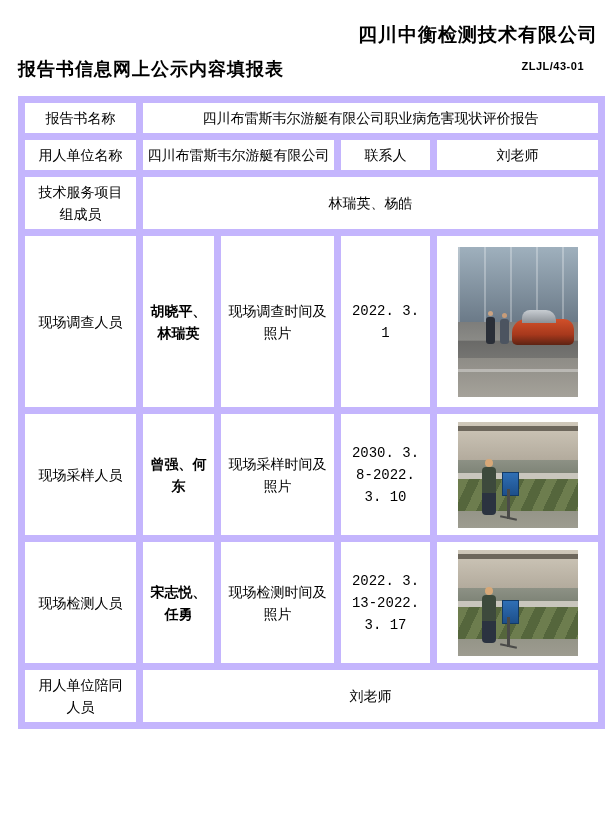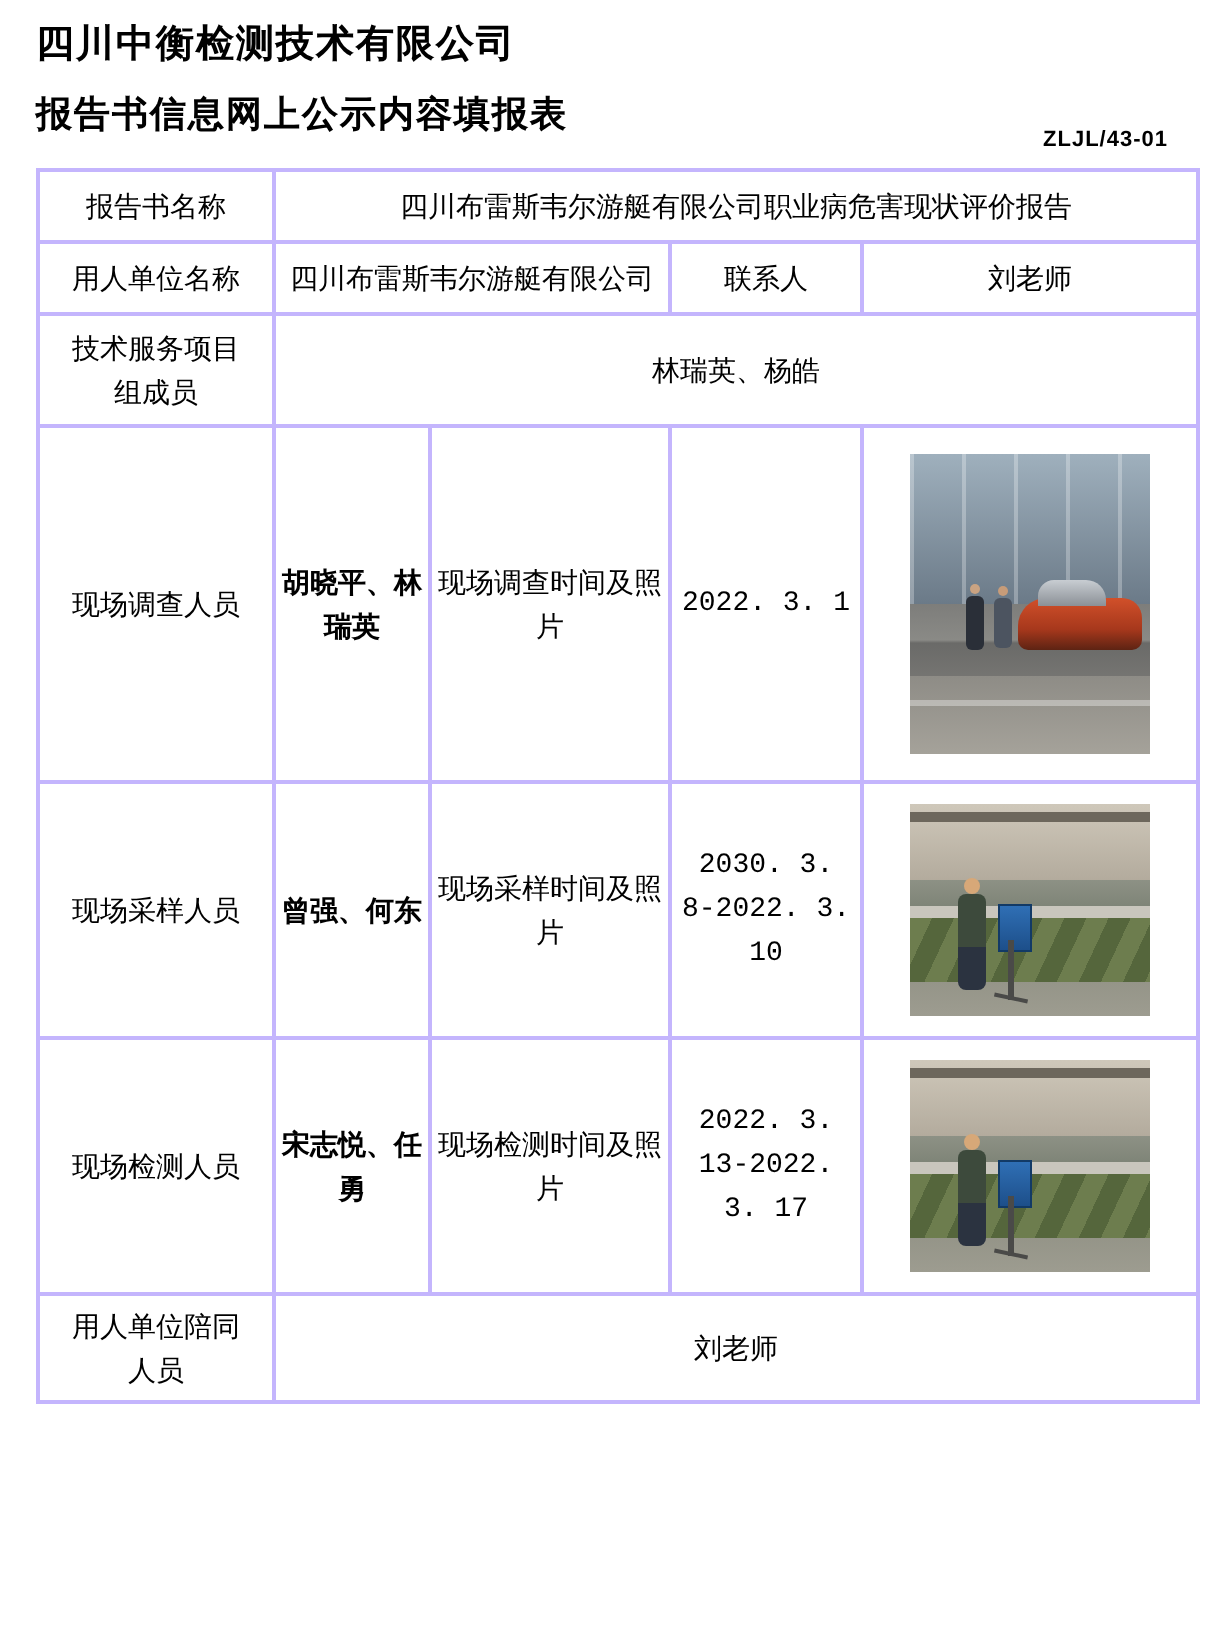--- a/index.html
+++ b/index.html
@@ -15,55 +15,55 @@
     -webkit-font-smoothing: antialiased;
   }
   .page {
     position: relative;
     width: 616px;
     height: 816px;
     box-sizing: border-box;
     padding: 0 18px;
   }
   .doc-title {
-    text-align: left;
+    text-align: right;
     font-size: 19px;
     font-weight: bold;
     letter-spacing: 1px;
-    margin-top: 10px;
+    margin-top: 22px;
     line-height: 26px;
   }
   .subtitle-row {
     position: relative;
     height: 34px;
     margin-top: 8px;
   }
   .doc-subtitle {
     text-align: left;
     font-size: 18px;
     font-weight: bold;
     letter-spacing: 1px;
     line-height: 26px;
   }
   .doc-code {
     position: absolute;
     right: 14px;
-    bottom: 2px;
+    bottom: 18px;
     font-size: 11px;
     font-weight: bold;
     letter-spacing: 0.5px;
   }
   table.main {
     width: 580px;
     margin: 6px auto 0 auto;
     border-collapse: collapse;
     table-layout: fixed;
   }
   table.main td {
-    border: 2px solid #c4b5fd;
+    border: 7px solid #c4b5fd;
     text-align: center;
     vertical-align: middle;
     font-size: 14px;
     padding: 4px 3px;
     line-height: 22px;
   }
   .label-cell {
     width: 118px;
     font-size: 14px;
   }

